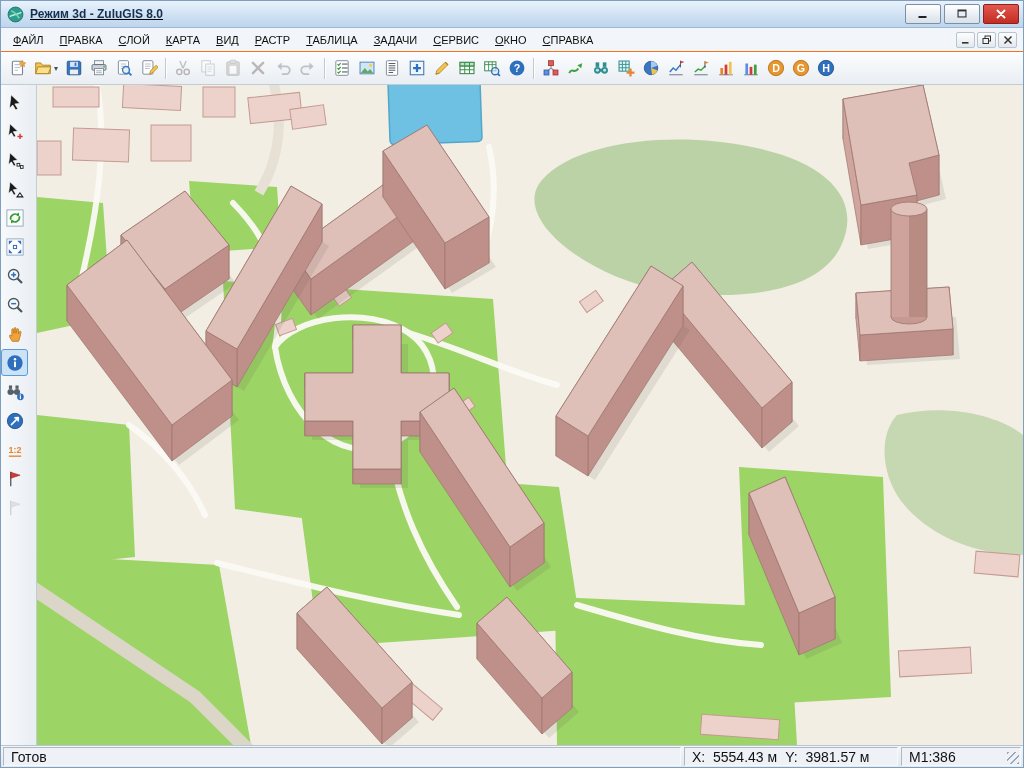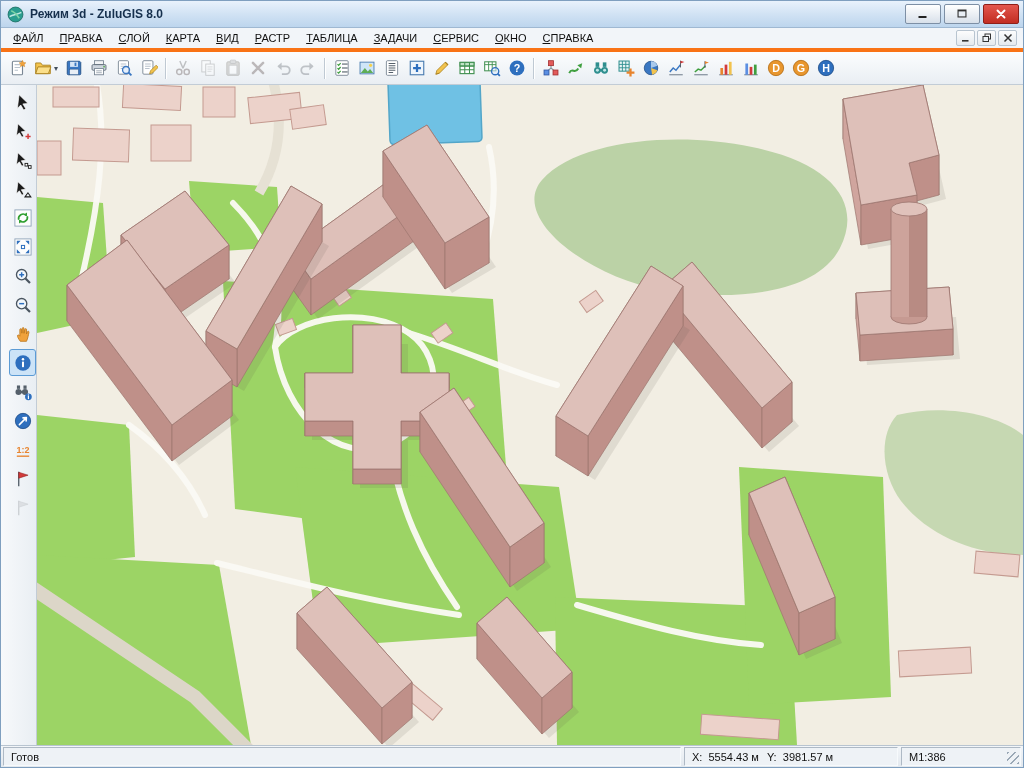--- a/index.html
+++ b/index.html
@@ -1,53 +1,53 @@
 <!DOCTYPE html>
 <html style="--accent_blue: #2e6fbe; --close_red: #c22d22; --water_blue: #6fc1e4; --lawn_green: #9cd465; --building_roof: #dec0b9; --building_wall: #bf9089;"><head>
 <meta charset="utf-8">
 <style>
   html,body{margin:0;padding:0;background:#d8dde3;}
   *{box-sizing:border-box;}
   body{font-family:"Liberation Sans",sans-serif;}
   .window{width:1024px;height:768px;border:1px solid #7f9fbf;display:flex;flex-direction:column;background:#eef2f6;overflow:hidden;}
 
   
-  .titlebar{height:27px;flex:0 0 27px;background:linear-gradient(#e9f2fc 0%,#cfe1f3 55%,#bdd5ed 100%);display:flex;align-items:center;gap:6px;padding:0 4px 0 6px;border-bottom:1px solid #9fb8d2;}
+  .titlebar{height:27px;flex:0 0 27px;background:linear-gradient(#e9f2fc 0%,#cfe1f3 55%,#bdd5ed 100%);display:flex;align-items:center;gap:6px;padding:0 4px 0 6px;border-bottom:1px solid #9fb8d2;text-decoration:underline;}
   .app-icon{width:17px;height:17px;display:flex;}
   .title-text{font-size:12px;font-weight:bold;color:#16304d;}
   .win-buttons{margin-left:auto;display:flex;gap:3px;}
   .winbtn{width:36px;height:20px;border:1px solid #7d8fa5;background:linear-gradient(#ffffff,#d8e0ea);display:flex;align-items:center;justify-content:center;padding:0;border-radius:2px;}
   .winbtn.close{background:linear-gradient(#e3574e,var(--close_red,#c22d22));border-color:#8f1f18;}
 
   
-  .menubar{height:24px;flex:0 0 24px;background:#f2f5f9;border-bottom:4px solid #f97316;display:flex;align-items:center;padding:0 4px;}
+  .menubar{height:24px;flex:0 0 24px;background:#f2f5f9;border-bottom:1px solid #f97316;display:flex;align-items:center;padding:0 4px;}
   .menu-items{display:flex;align-items:center;}
   .menu-item{font-size:11px;color:#101010;padding:4px 8px;cursor:default;}
   .menu-item u{text-decoration:underline;}
   .mdi-controls{margin-left:auto;display:flex;gap:2px;align-items:center;padding-right:2px;}
   .mdi-btn{width:19px;height:16px;border:1px solid #b8c4d0;background:linear-gradient(#fdfdfd,#e4e9ef);display:flex;align-items:center;justify-content:center;padding:0;border-radius:2px;}
 
   
   .toolbar{height:33px;flex:0 0 33px;display:flex;align-items:center;background:linear-gradient(#fcfdfe,#e9eef3);border-bottom:1px solid #c2ccd6;padding:0 4px;}
   .tb-btn{width:25px;height:25px;display:flex;align-items:center;justify-content:center;background:transparent;border:1px solid transparent;padding:0;border-radius:3px;}
   .tb-btn.disabled{opacity:.38;filter:grayscale(90%);}
   .tb-sep{width:1px;height:21px;background:#bfc9d3;box-shadow:1px 0 0 #ffffff;margin:0 4px;display:inline-block;}
   .tb-caret{font-size:8px;color:#44505c;margin:0 3px 0 -1px;}
 
   
   .main{flex:1;display:flex;min-height:0;}
-  .left-toolbar{width:36px;flex:0 0 36px;background:linear-gradient(to right,#f7f9fb,#e9eef3);border-right:1px solid #c2ccd6;display:flex;flex-direction:column;align-items:flex-end;padding-top:3px;gap:2px;}
+  .left-toolbar{width:36px;flex:0 0 36px;background:linear-gradient(to right,#f7f9fb,#e9eef3);border-right:1px solid #c2ccd6;display:flex;flex-direction:column;align-items:flex-start;padding-top:3px;gap:2px;}
   .lt-btn{width:27px;height:27px;display:flex;align-items:center;justify-content:center;background:transparent;border:1px solid transparent;padding:0;border-radius:3px;}
   .lt-btn.active{background:#cce3f7;border-color:#5b9bd5;}
   .lt-btn.disabled{opacity:.45;filter:grayscale(60%);}
   .map-area{flex:1;position:relative;overflow:hidden;background:#f2eee3;}
   .map-area svg{display:block;width:100%;height:100%;}
 
   
-  .statusbar{height:22px;flex:0 0 22px;display:flex;align-items:stretch;background:linear-gradient(#f3f6f9,#e2e8ee);border-top:1px solid #b8c4d0;font-size:11px;color:#111;padding:1px 2px;gap:3px;}
+  .statusbar{height:22px;flex:0 0 22px;display:flex;align-items:stretch;background:linear-gradient(#f3f6f9,#e2e8ee);border-top:1px solid #b8c4d0;font-size:14px;color:#111;padding:1px 2px;gap:3px;}
   .sb-panel{border:1px solid;border-color:#aeb9c5 #f7fafc #f7fafc #aeb9c5;display:flex;align-items:center;padding:0 7px;background:#eef2f6;white-space:pre;}
   .sb-ready{flex:1;}
   .sb-coords{width:214px;gap:8px;}
   .sb-scale{width:120px;position:relative;}
   .sb-grip{position:absolute;right:1px;bottom:1px;width:12px;height:12px;background:repeating-linear-gradient(135deg,#9aa8b6 0 2px,transparent 2px 5px);}
 </style>
 </head>
 <body>
 
 <div class="window">

